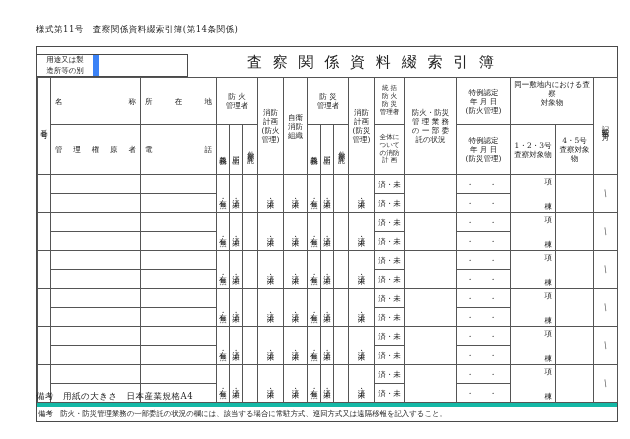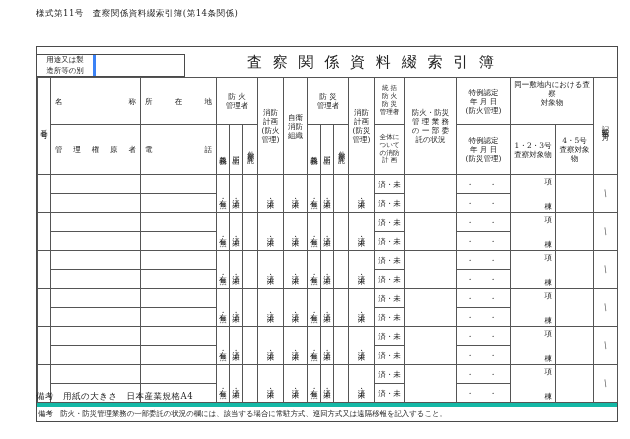--- a/index.html
+++ b/index.html
@@ -1,26 +1,26 @@
 <!DOCTYPE html>
 <html><head>
 <meta charset="utf-8">
 <style>
   html,body{margin:0;padding:0;}
   body{
     width:630px;height:439px;background:#ffffff;position:relative;
     font-family:"DejaVu Serif","Liberation Serif",serif;color:#222;
     -webkit-font-smoothing:antialiased;
   }
-  .form-label{position:absolute;left:36px;top:8px;font-size:8.5px;letter-spacing:.5px;}
+  .form-label{position:absolute;left:36px;top:24px;font-size:8.5px;letter-spacing:.5px;}
   .sheet{position:absolute;left:36px;top:46px;width:580px;border:1px solid #4a4a4a;background:#fff;}
   
   .top-strip{position:relative;height:30px;}
   .usage-box{position:absolute;left:0;top:7px;height:21px;display:flex;border:1px solid #4a4a4a;border-left:none;}
-  .usage-label{width:56px;border-right:3px solid #3b82f6;font-size:7.5px;line-height:1.35;
+  .usage-label{width:56px;border-right:6px solid #3b82f6;font-size:7.5px;line-height:1.35;
     display:flex;align-items:center;justify-content:center;text-align:center;white-space:pre-line;}
   .usage-value{width:88px;}
   .main-title{position:absolute;left:150px;right:60px;top:0;height:30px;display:flex;align-items:center;
     justify-content:center;font-size:15px;letter-spacing:3px;white-space:nowrap;}
   
   table{border-collapse:collapse;table-layout:fixed;width:580px;}
   td{border:1px solid #555;padding:0;text-align:center;vertical-align:middle;
      font-size:7.5px;line-height:1.2;overflow:hidden;}
   tr.h1 td{height:32px;}
   tr.h2 td{height:35px;}

